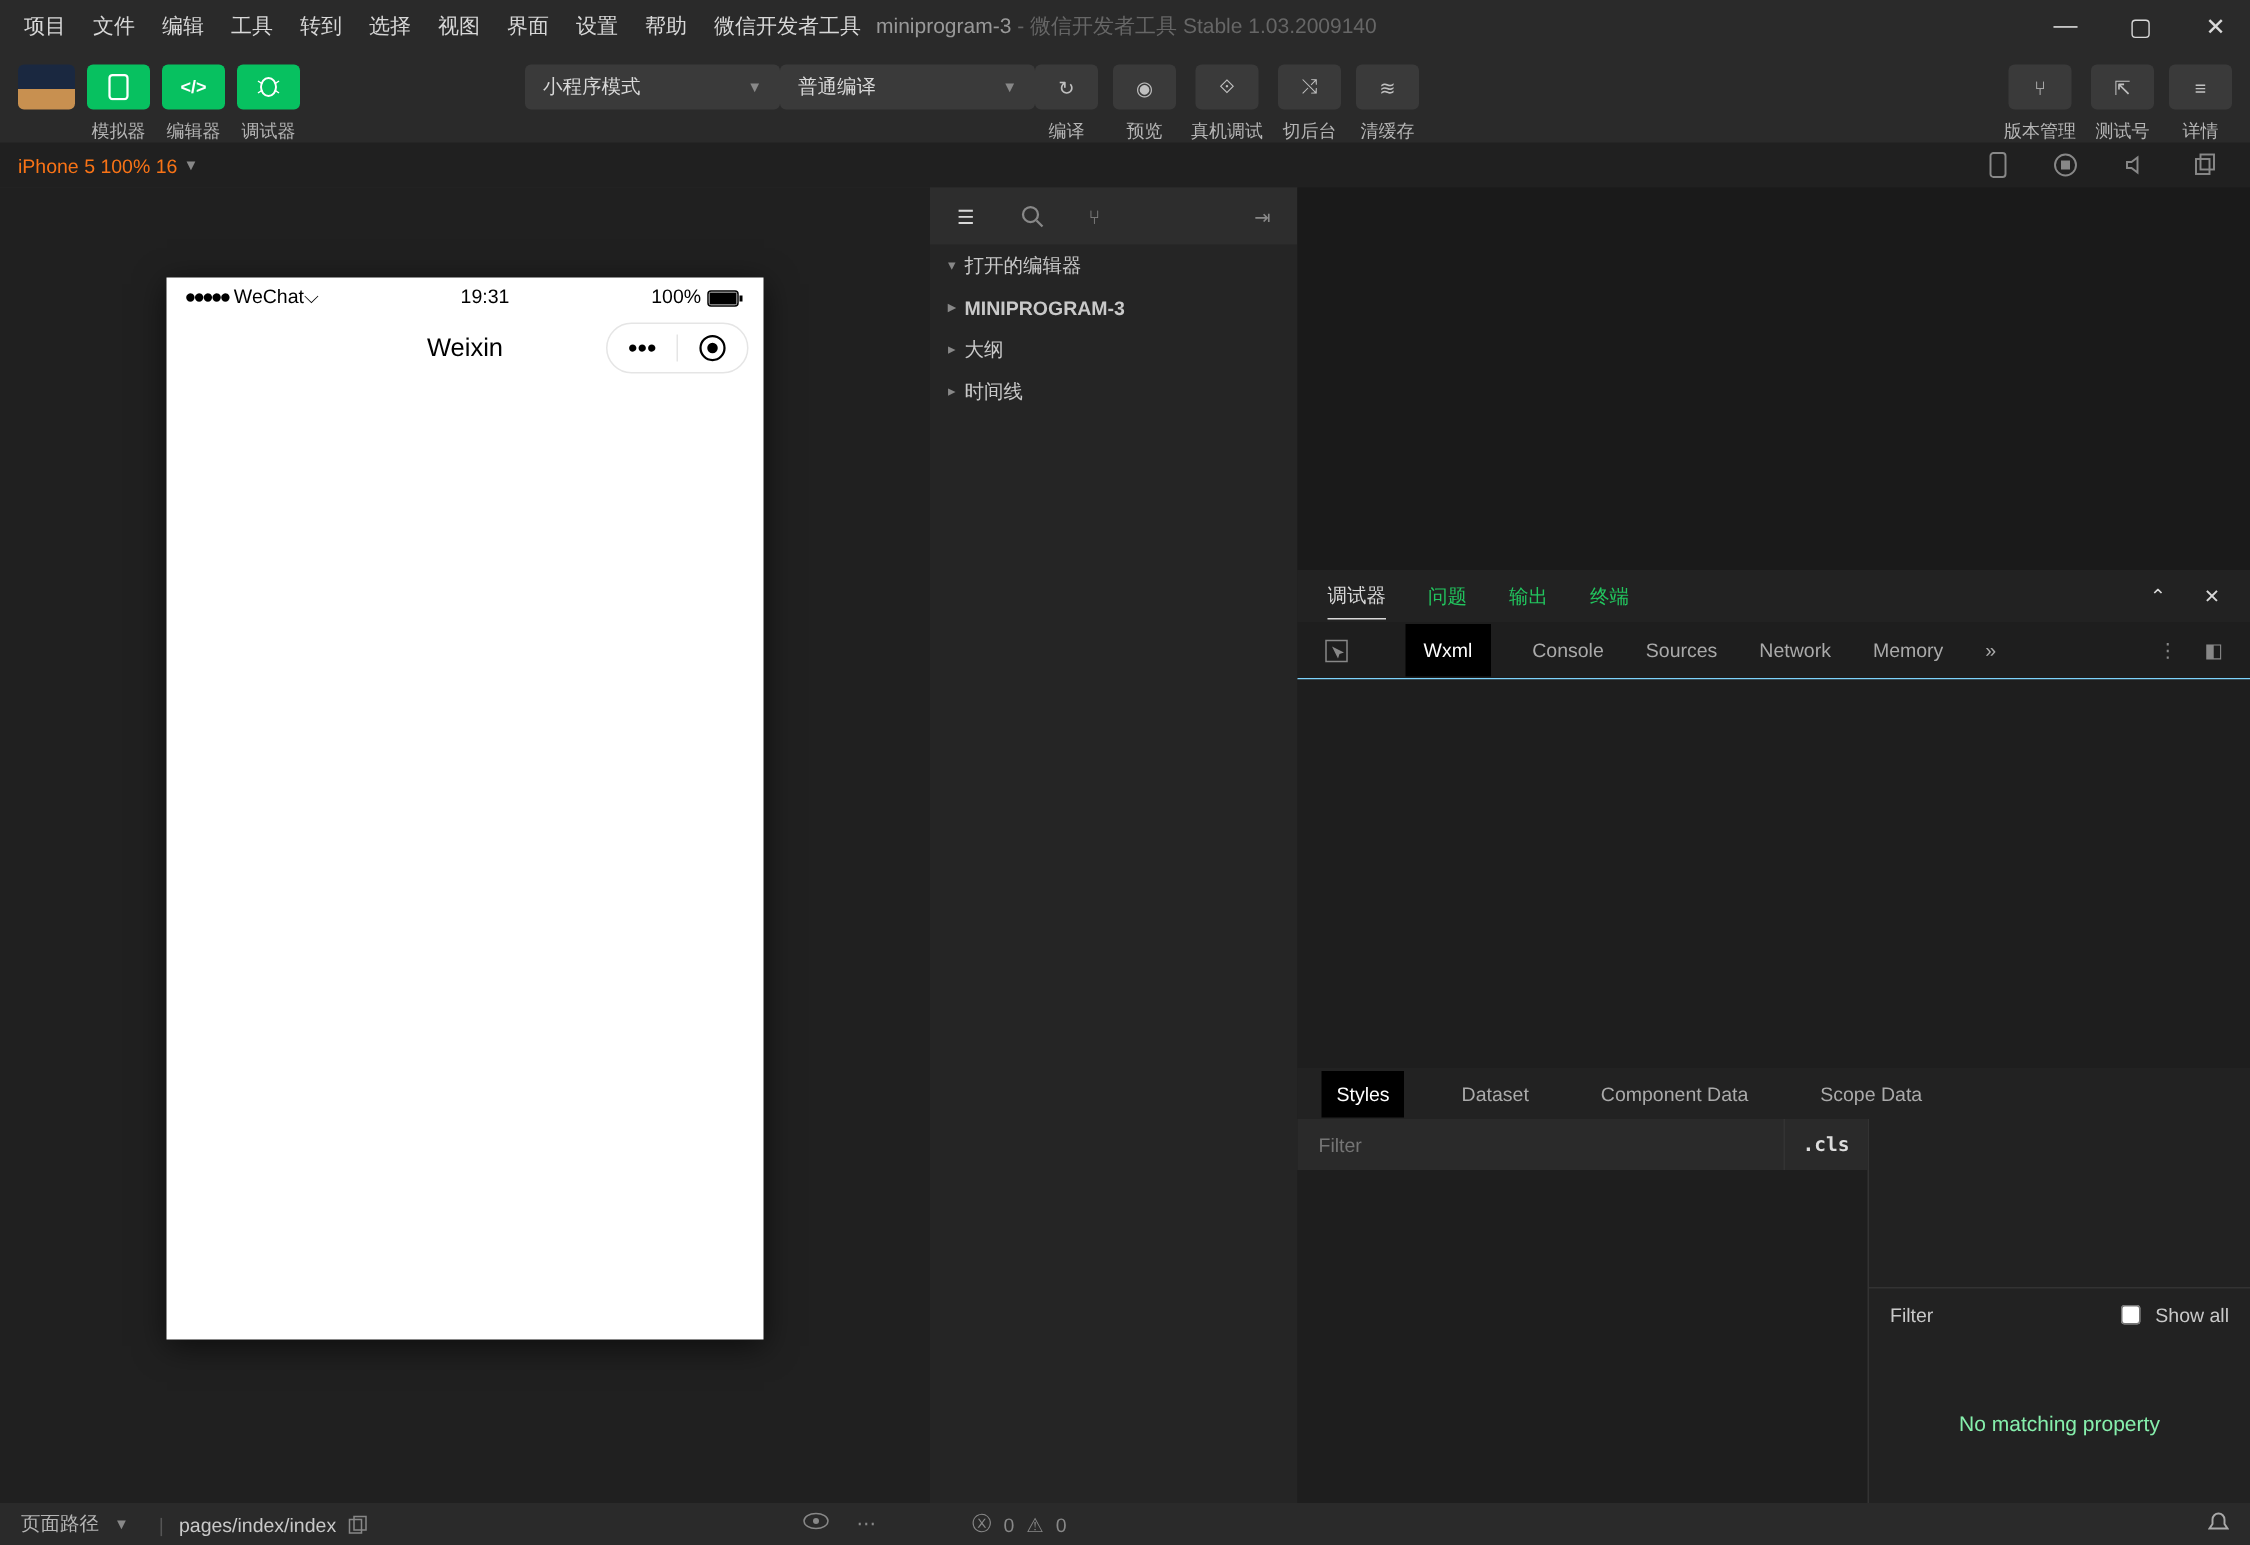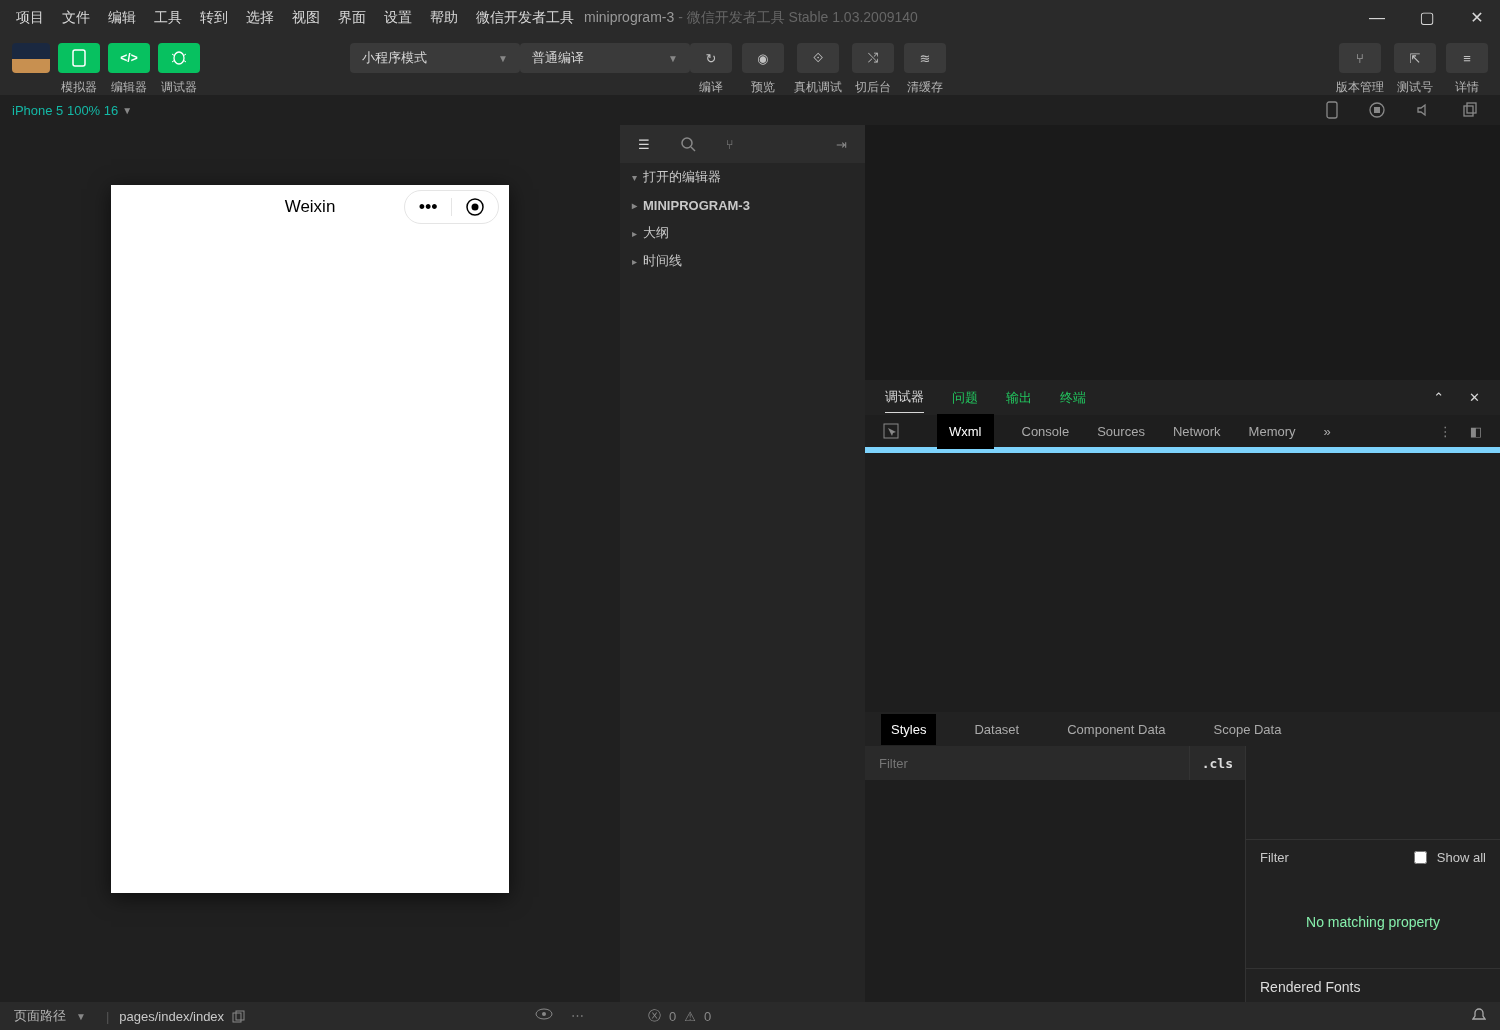--- a/index.html
+++ b/index.html
@@ -20,21 +20,21 @@
 .tb-center{display:flex;gap:0;align-items:flex-start;margin-left:150px}
 .dropdown{height:30px;background:#3a3a3a;border-radius:4px;display:flex;align-items:center;padding:0 12px;color:#d8d8d8;gap:50px;cursor:pointer;font-size:13px}
 .dd1{width:170px;justify-content:space-between}
 .dd2{width:170px;justify-content:space-between}
 .tb-icons{display:flex;gap:10px;align-items:flex-start}
 .tb-icon-btn{display:flex;flex-direction:column;align-items:center;gap:6px}
 .tb-icon-btn .box{width:42px;height:30px;background:#3a3a3a;border-radius:4px;display:flex;align-items:center;justify-content:center;color:#c0c0c0}
 .tb-icon-btn .lbl{font-size:12px;color:#b5b5b5}
 .tb-right{margin-left:auto;display:flex;gap:10px;align-items:flex-start}
 .infobar{height:30px;background:#202020;display:flex;align-items:center;padding:0 12px}
-.infobar .dev{color:#14b8a6;font-size:13px}
+.infobar .dev{color:#f97316;font-size:13px}
 .infobar .chev{color:#888;margin-left:4px;font-size:10px}
 .infobar-right{margin-left:auto;display:flex;gap:30px;align-items:center;color:#777;padding-right:10px}
 .main{display:flex;height:880px}
 .sim{width:620px;background:#202020;display:flex;justify-content:center;align-items:flex-start;padding-top:60px}
 .phone{width:398px;height:708px;background:#fff;box-shadow:0 4px 20px rgba(0,0,0,.6);display:flex;flex-direction:column}
 .statusbar{height:25px;display:flex;align-items:center;justify-content:space-between;padding:0 12px;color:#000;font-size:13px;font-weight:500}
 .statusbar .dots{letter-spacing:-2px}
 .navbar{height:44px;display:flex;align-items:center;justify-content:center;position:relative}
 .nav-title{color:#000;font-size:17px}
 .nav-capsule{position:absolute;right:10px;width:95px;height:34px;border:.5px solid #e5e5e5;border-radius:17px;display:flex;align-items:center}
@@ -47,21 +47,21 @@
 .panel-title{height:30px;display:flex;align-items:center;padding:0 18px;color:#b5b5b5;font-size:13px;background:#2d2d2d}
 .tree-row{height:28px;display:flex;align-items:center;gap:6px;padding:0 12px;color:#c9c9c9;font-size:13px;cursor:pointer}
 .tree-row .arr{color:#888;font-size:10px}
 .tree-row.bold{font-weight:600}
 .right{flex:1;background:#1a1a1a;display:flex;flex-direction:column}
 .right-top{height:255px;background:#1a1a1a}
 .panel-header{height:35px;display:flex;align-items:center;padding:0 20px;gap:28px;background:#222;font-size:13px}
 .ph-tab{color:#22c55e;cursor:pointer;padding:6px 0}
 .ph-tab.active{color:#d8d8d8;border-bottom:1px solid #d8d8d8}
 .ph-ctl{margin-left:auto;display:flex;gap:25px;color:#d8d8d8}
-.dev-tabs{height:38px;display:flex;align-items:center;padding:0 18px;gap:28px;background:#1e1e1e;font-size:13px;border-bottom:6px solid #7dd3fc}
+.dev-tabs{height:38px;display:flex;align-items:center;padding:0 18px;gap:28px;background:#1e1e1e;font-size:13px;border-bottom:1px solid #7dd3fc}
 .dev-tabs .sel-icon{color:#888;margin-right:10px}
 .dev-tab{color:#aaa;cursor:pointer}
 .dev-tab.active{color:#fff;background:#000;padding:10px 12px}
 .dev-right{margin-left:auto;display:flex;gap:18px;color:#888}
 .dev-body{flex:1;background:#1e1e1e}
 .sub-tabs{height:34px;display:flex;align-items:center;padding:0 16px;gap:28px;background:#222;font-size:13px}
 .sub-tab{color:#aaa;cursor:pointer;padding:8px 10px}
 .sub-tab.active{color:#fff;background:#000}
 .filter-row{height:34px;display:flex;align-items:center;background:#2a2a2a}
 .filter-input{flex:1;background:transparent;border:none;color:#aaa;padding:0 14px;font-size:13px;outline:none}
@@ -230,20 +230,29 @@
           <rect x="2" y="4" width="9" height="10" fill="none" stroke="#888" stroke-width="1.3"></rect>
           <rect x="5" y="1" width="9" height="10" fill="none" stroke="#888" stroke-width="1.3"></rect>
         </svg>
       </span>
   </div>
 </div>
 
 <div class="main">
   <div class="sim">
     <div class="phone">
+      <div class="statusbar">
+        <span><span class="dots">●●●●●</span> <span>WeChat</span><span>⌵</span></span>
+        <span>19:31</span>
+        <span><span>100%</span> <svg width="26" height="12" style="display:inline;vertical-align:middle">
+              <rect x="1" y="1" width="20" height="10" rx="2" fill="none" stroke="#000" stroke-width="1"></rect>
+              <rect x="2" y="2" width="18" height="8" fill="#000"></rect>
+              <rect x="22" y="4" width="2" height="4" fill="#000"></rect>
+            </svg></span>
+      </div>
       <div class="navbar">
         <span class="nav-title">Weixin</span>
         <div class="nav-capsule">
           <div class="cap-half">
               <span>•••</span>
             </div>
           <div class="cap-div"></div>
           <div class="cap-half">
               <svg width="20" height="20">
                 <circle cx="10" cy="10" r="8" fill="none" stroke="#000" stroke-width="1.5"></circle>
@@ -332,21 +341,20 @@
         <div class="styles-left"></div>
       </div>
       <div class="styles-right">
         <div class="empty"></div>
         <div class="sr-row">
           <span>Filter</span>
           <input type="checkbox" style="">
           <span>Show all</span>
         </div>
         <div class="sr-nomatch">No matching property</div>
-        <div class="sr-head">Rendered Fonts</div>
       </div>
     </div>
   </div>
 </div>
 
 <div class="footer">
   <span>页面路径</span>
   <span class="chev2">▼</span>
   <span class="div">|</span>
   <span class="path">pages/index/index</span>

